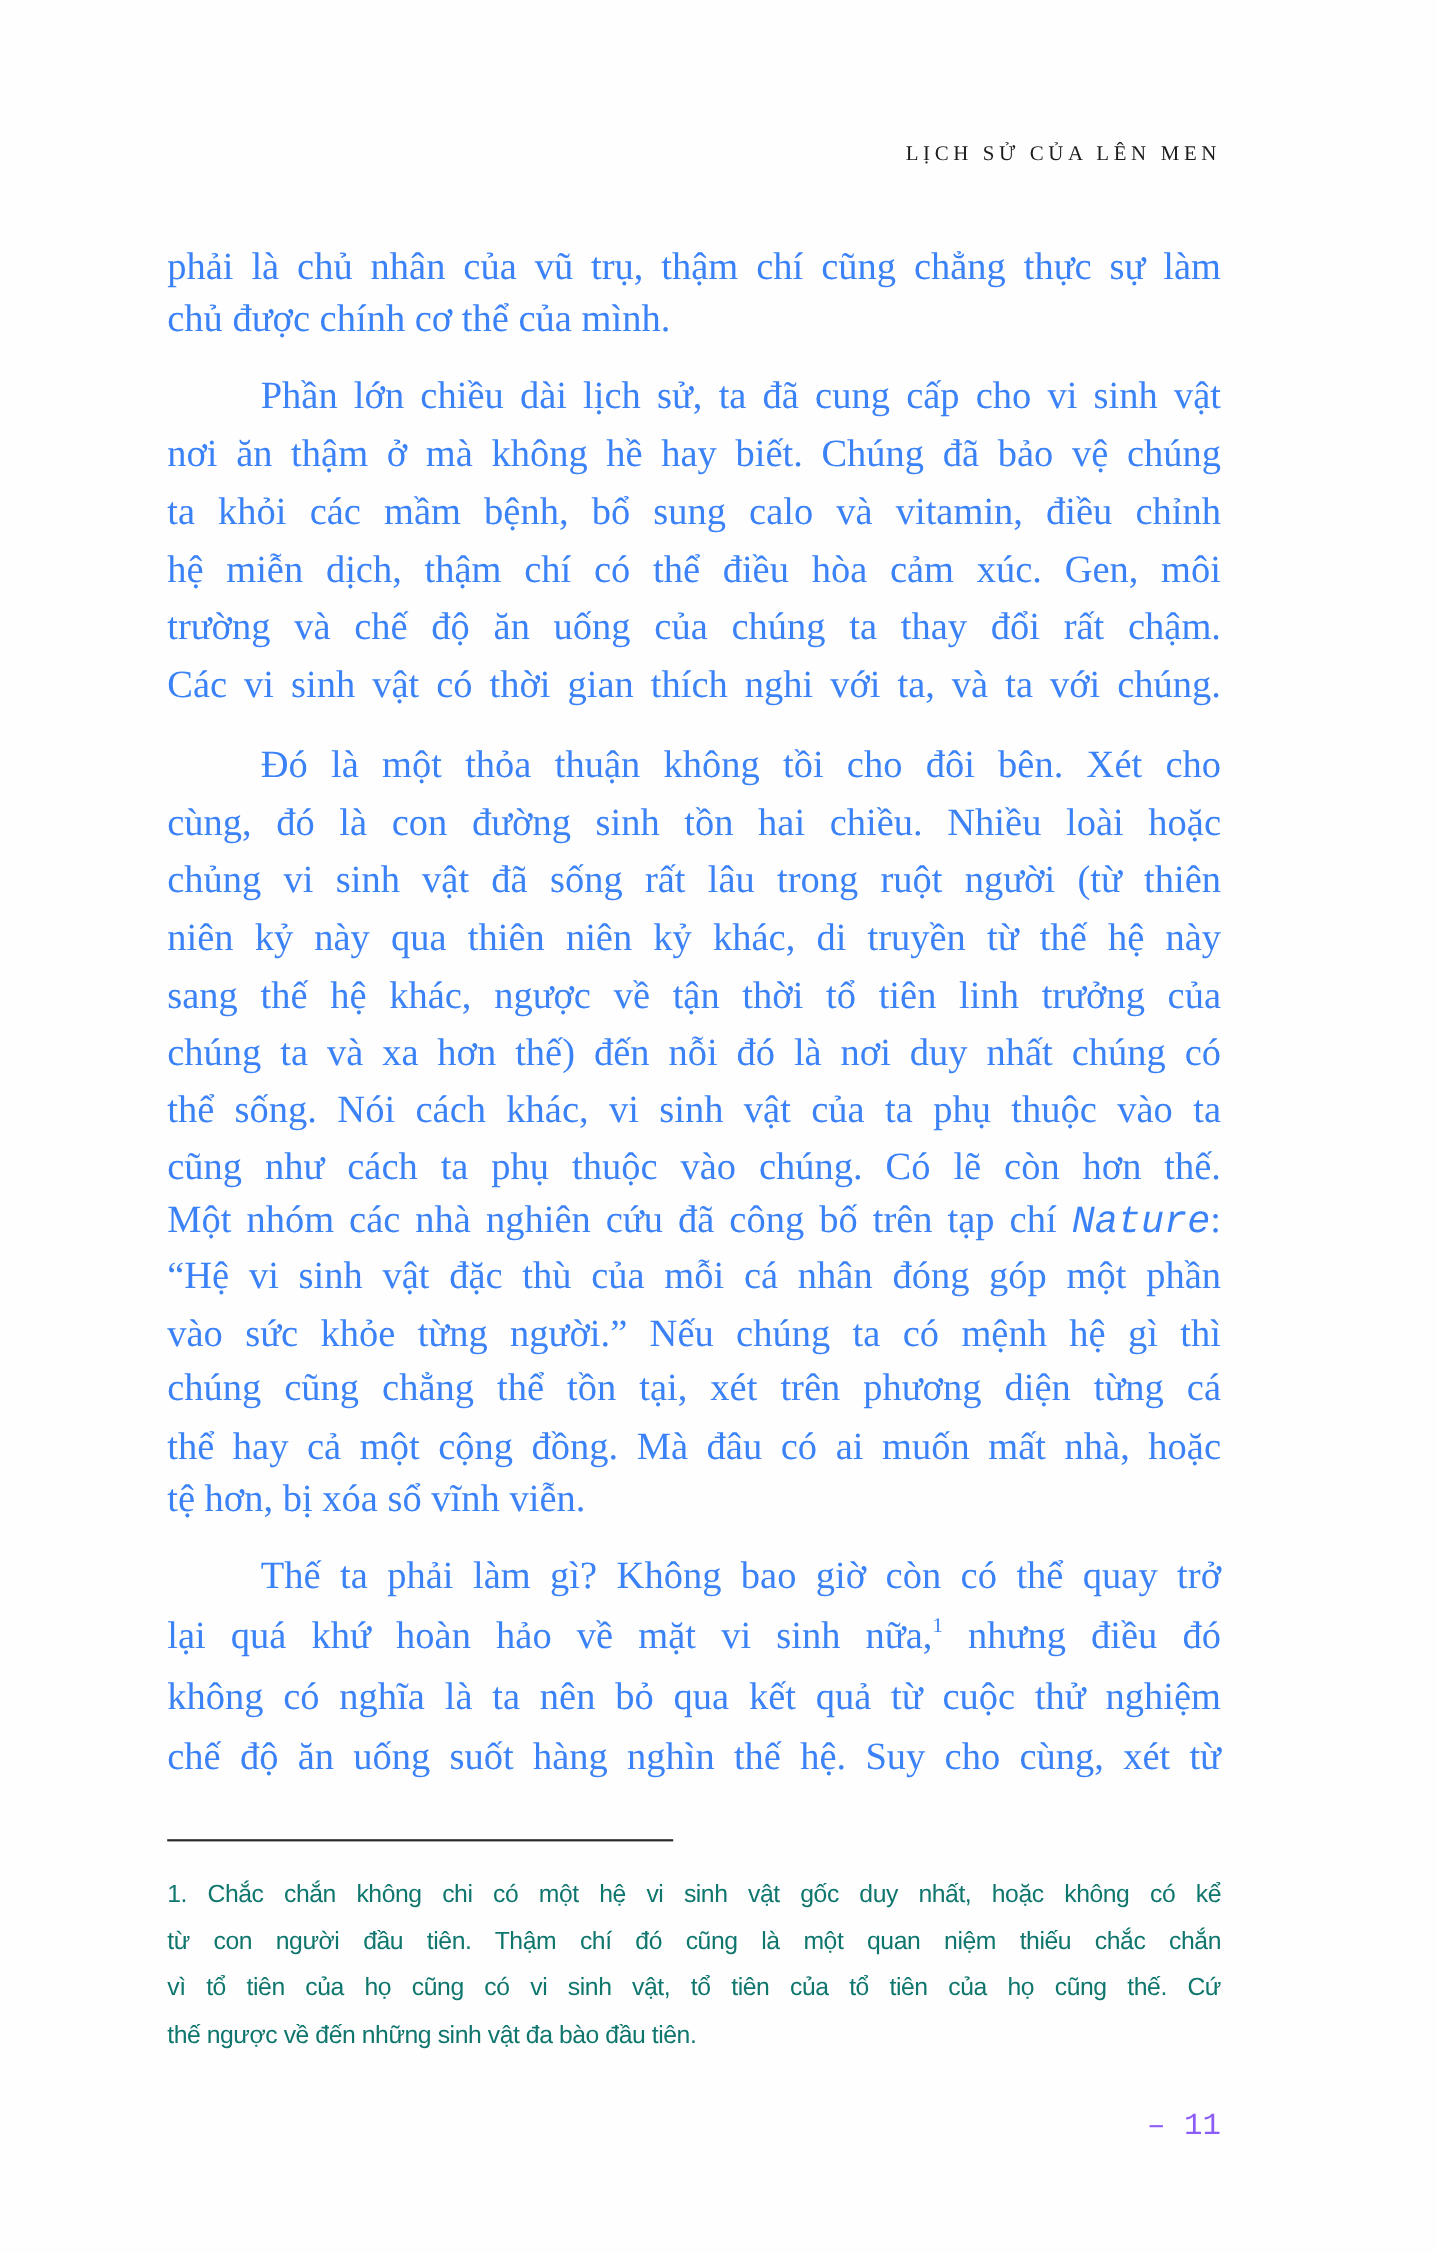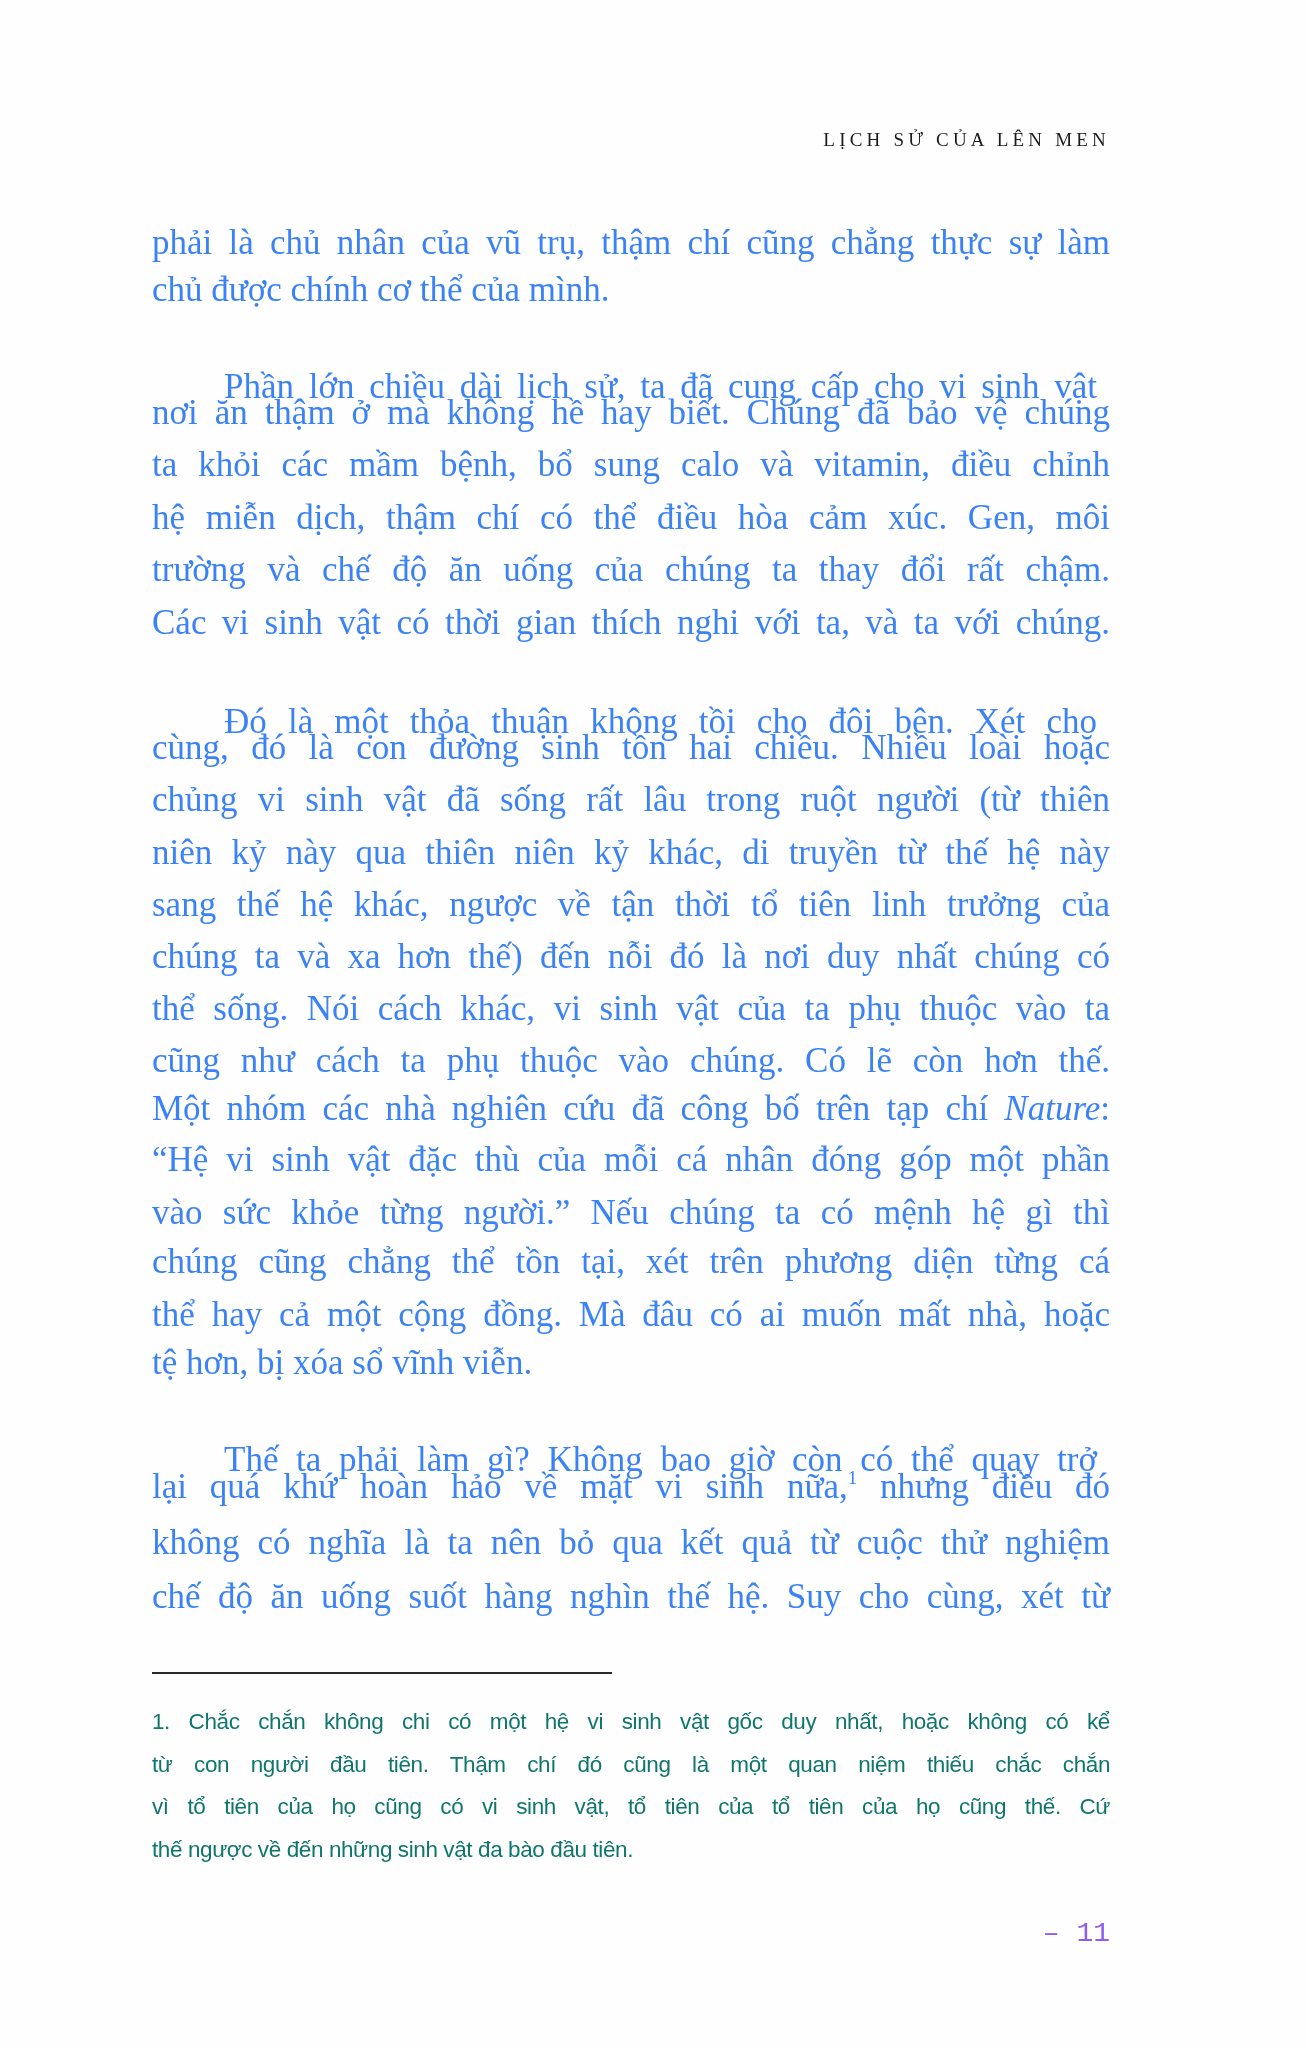--- a/index.html
+++ b/index.html
@@ -9,24 +9,24 @@
     position: absolute; right: 196px; top: 126px;
     font-family: Liberation Serif, serif; font-size: 19px; letter-spacing: 4.2px;
     color: #1c1c1c; white-space: nowrap; line-height: 28px;
   }
   .line {
     position: absolute; left: 152px; width: 958px;
     font-family: "Liberation Serif", serif; font-size: 35px; color: #3b82f6;
     white-space: nowrap; line-height: 44px; height: 44px;
     text-align: justify; text-align-last: justify;
   }
-  .line.indent { left: 224px; width: 873px; margin-top: 27px; }
+  .line.indent { left: 237px; width: 873px; }
   .line.last { text-align-last: left; }
   .line sup { font-size: 19px; line-height: 0; vertical-align: 14px; }
-  .line em { font-style: italic; }
+  .line em { font-style: italic; font-family: Liberation Mono, monospace; }
   .fn-rule { position: absolute; left: 152px; top: 1672px; width: 460px; height: 2px; background: #2a2a2a; }
   .fn-line {
     position: absolute; left: 152px; width: 958px;
     font-family: "Liberation Sans", sans-serif; font-size: 22.5px; color: #0f766e;
     white-space: nowrap; line-height: 30px; height: 30px;
     text-align: justify; text-align-last: justify; letter-spacing: -0.4px;
   }
   .fn-line.last { text-align-last: left; }
   .page-number {
     position: absolute; right: 196px; top: 1919px;

